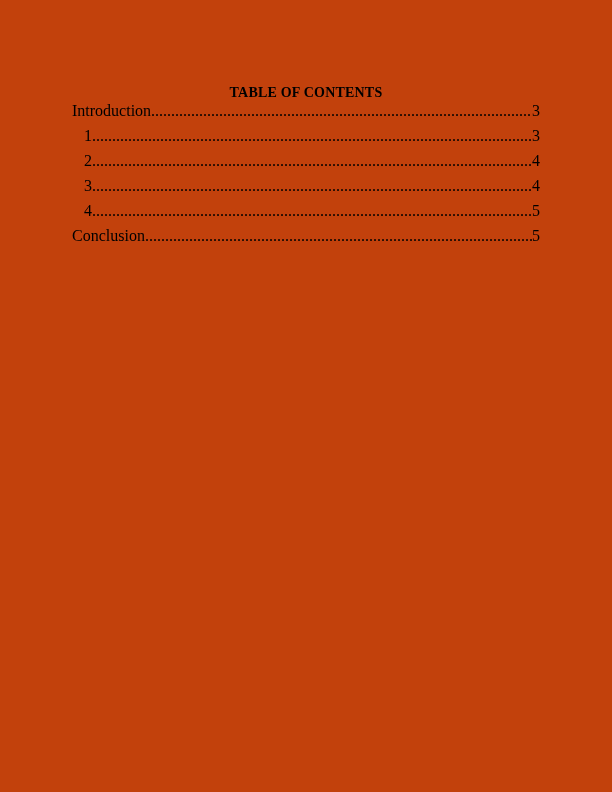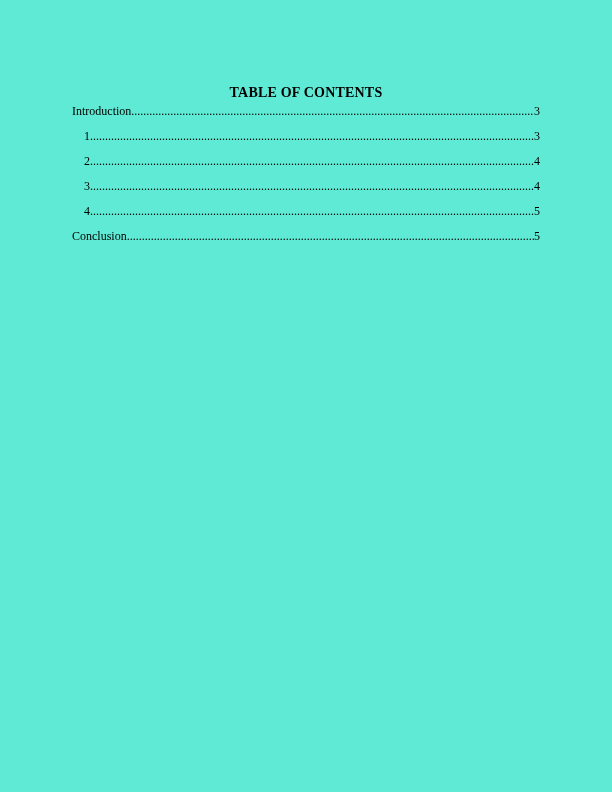--- a/index.html
+++ b/index.html
@@ -4,21 +4,21 @@
 <style>
   html, body {
     margin: 0;
     padding: 0;
     background: #ffffff;
   }
   .page {
     position: relative;
     width: 612px;
     height: 792px;
-    background: #5eead4;
+    background: #c2410c;
     color: #000000;
     font-family: "Liberation Serif", "DejaVu Serif", serif;
     overflow: hidden;
     box-sizing: border-box;
   }
   .content {
     position: absolute;
     top: 85px;
     left: 72px;
     width: 468px;
@@ -31,21 +31,21 @@
     text-align: center;
     letter-spacing: 0.2px;
   }
   .toc-list {
     margin: 0;
     padding: 0;
   }
   .toc-row {
     display: flex;
     align-items: baseline;
-    font-size: 12px;
+    font-size: 16px;
     line-height: 14px;
     margin-bottom: 11px;
   }
   .toc-row.indent {
     padding-left: 12px;
   }
   .toc-label {
     white-space: nowrap;
     flex: 0 0 auto;
   }

